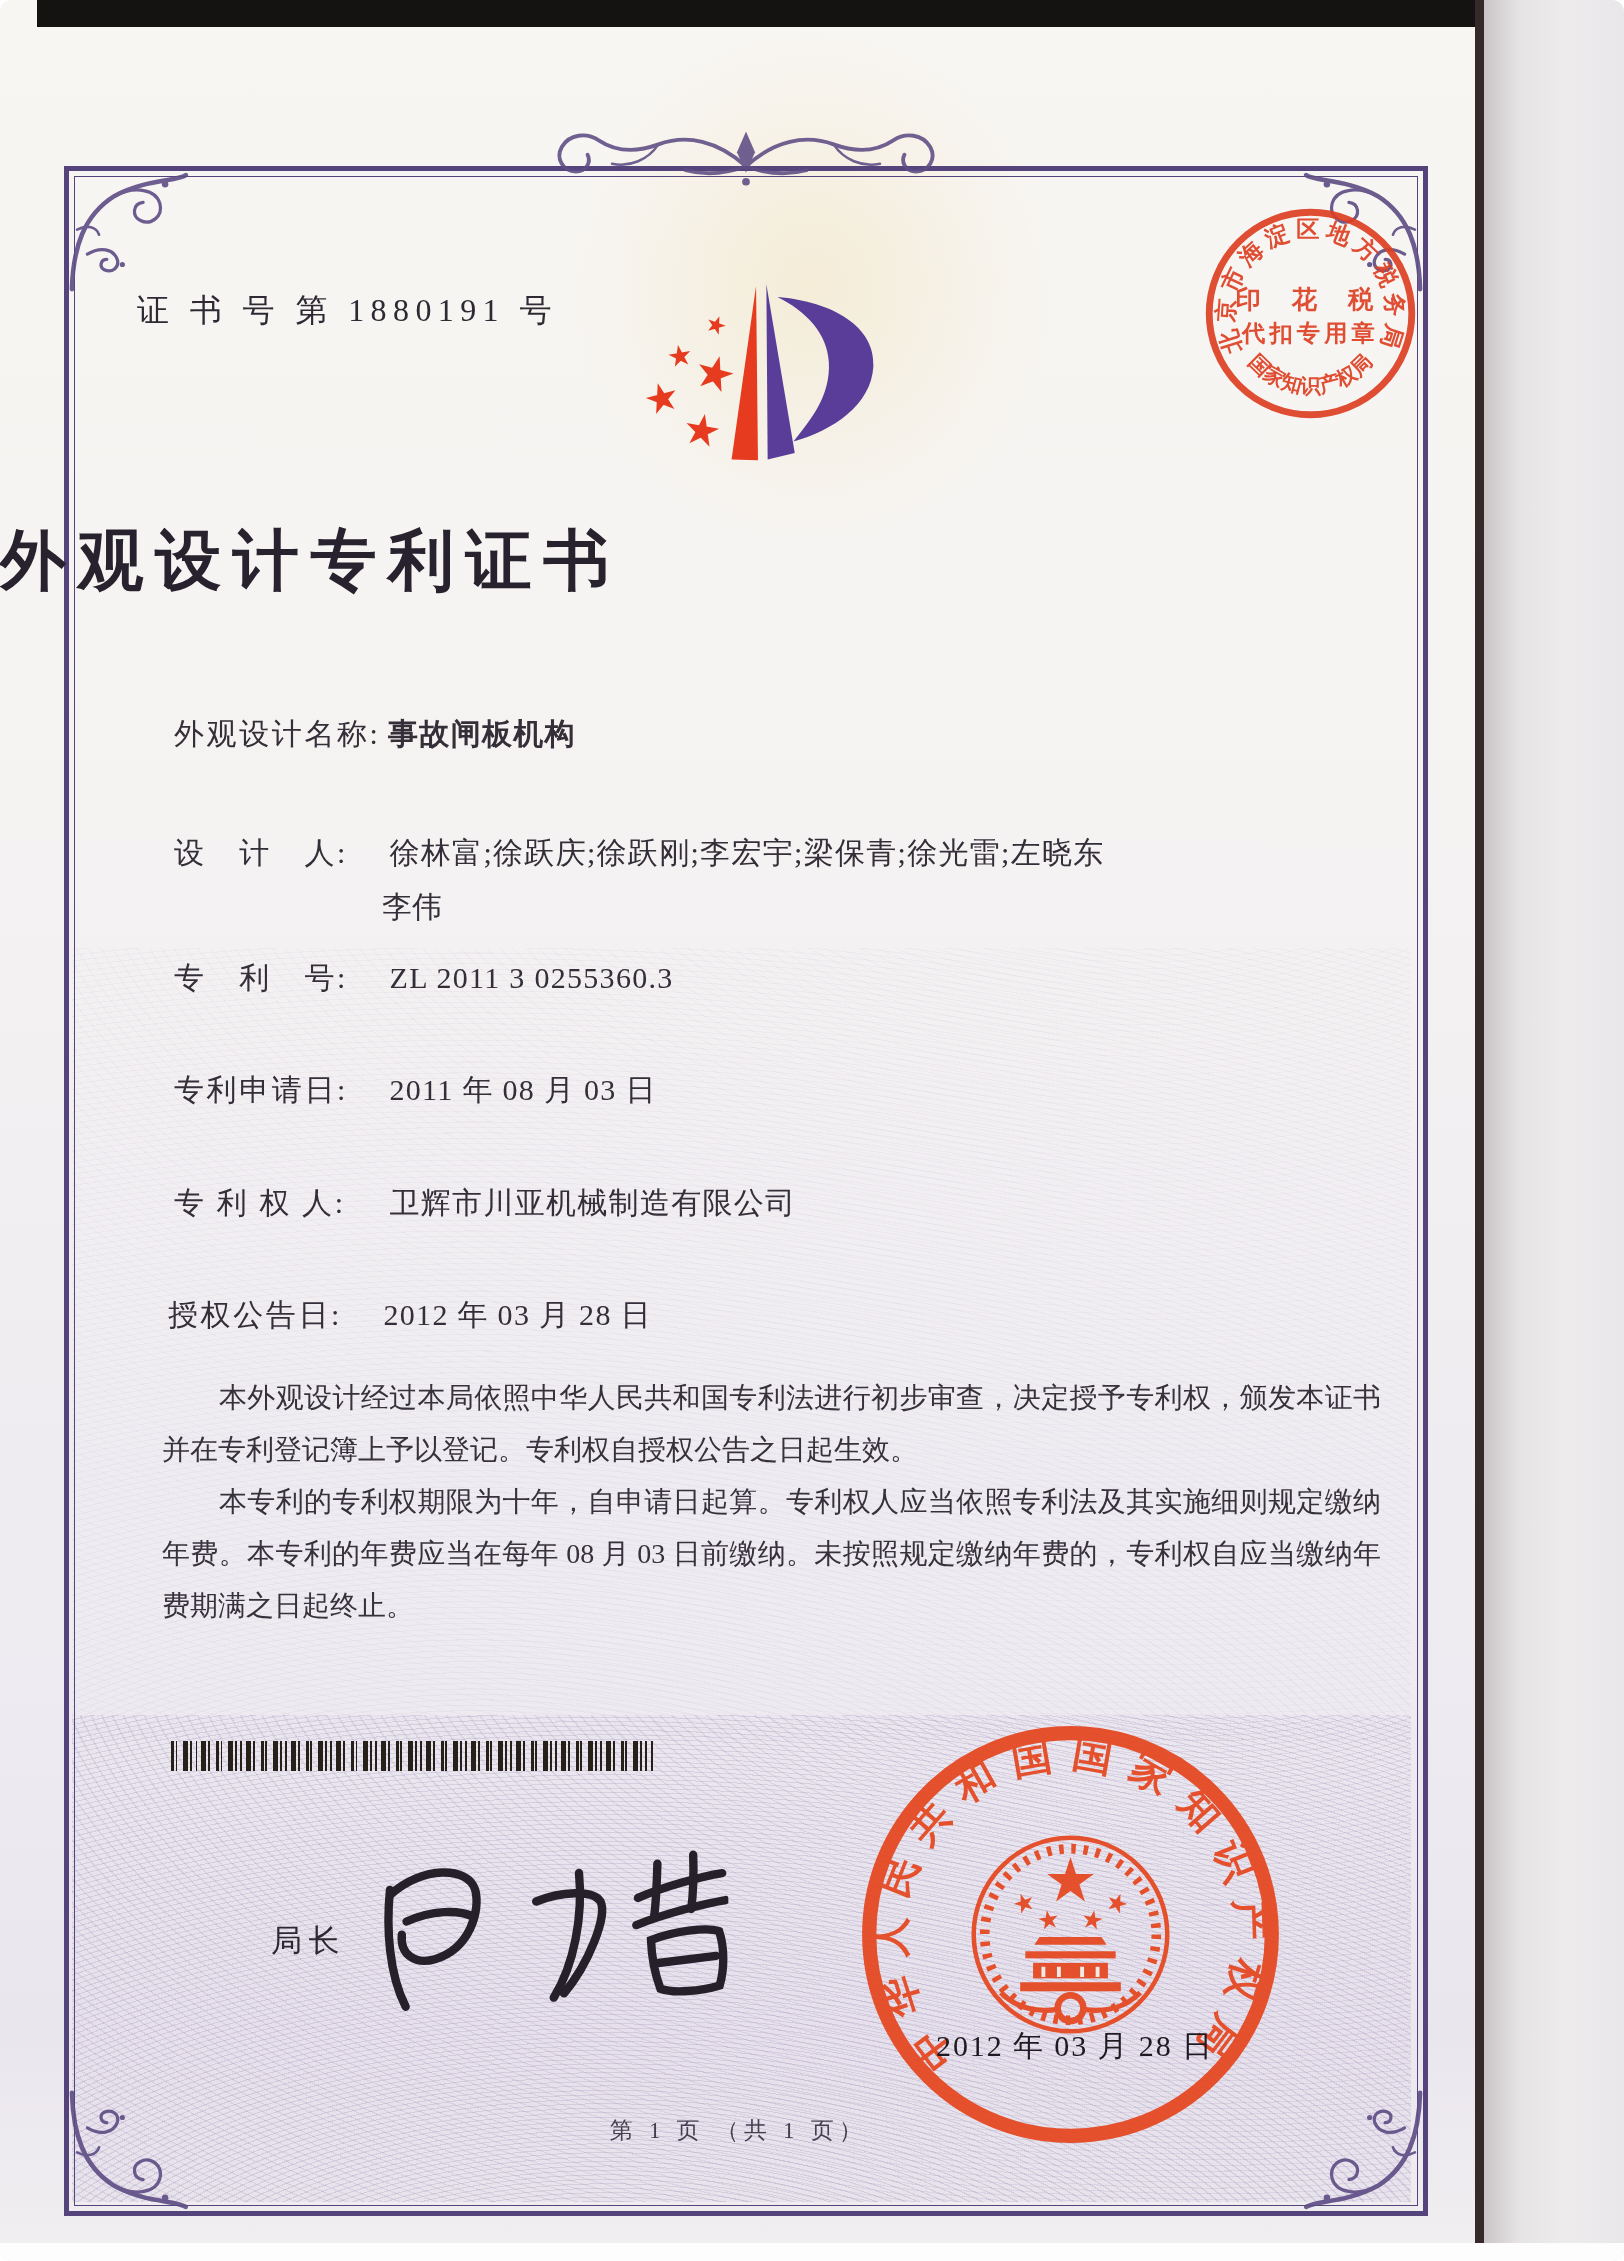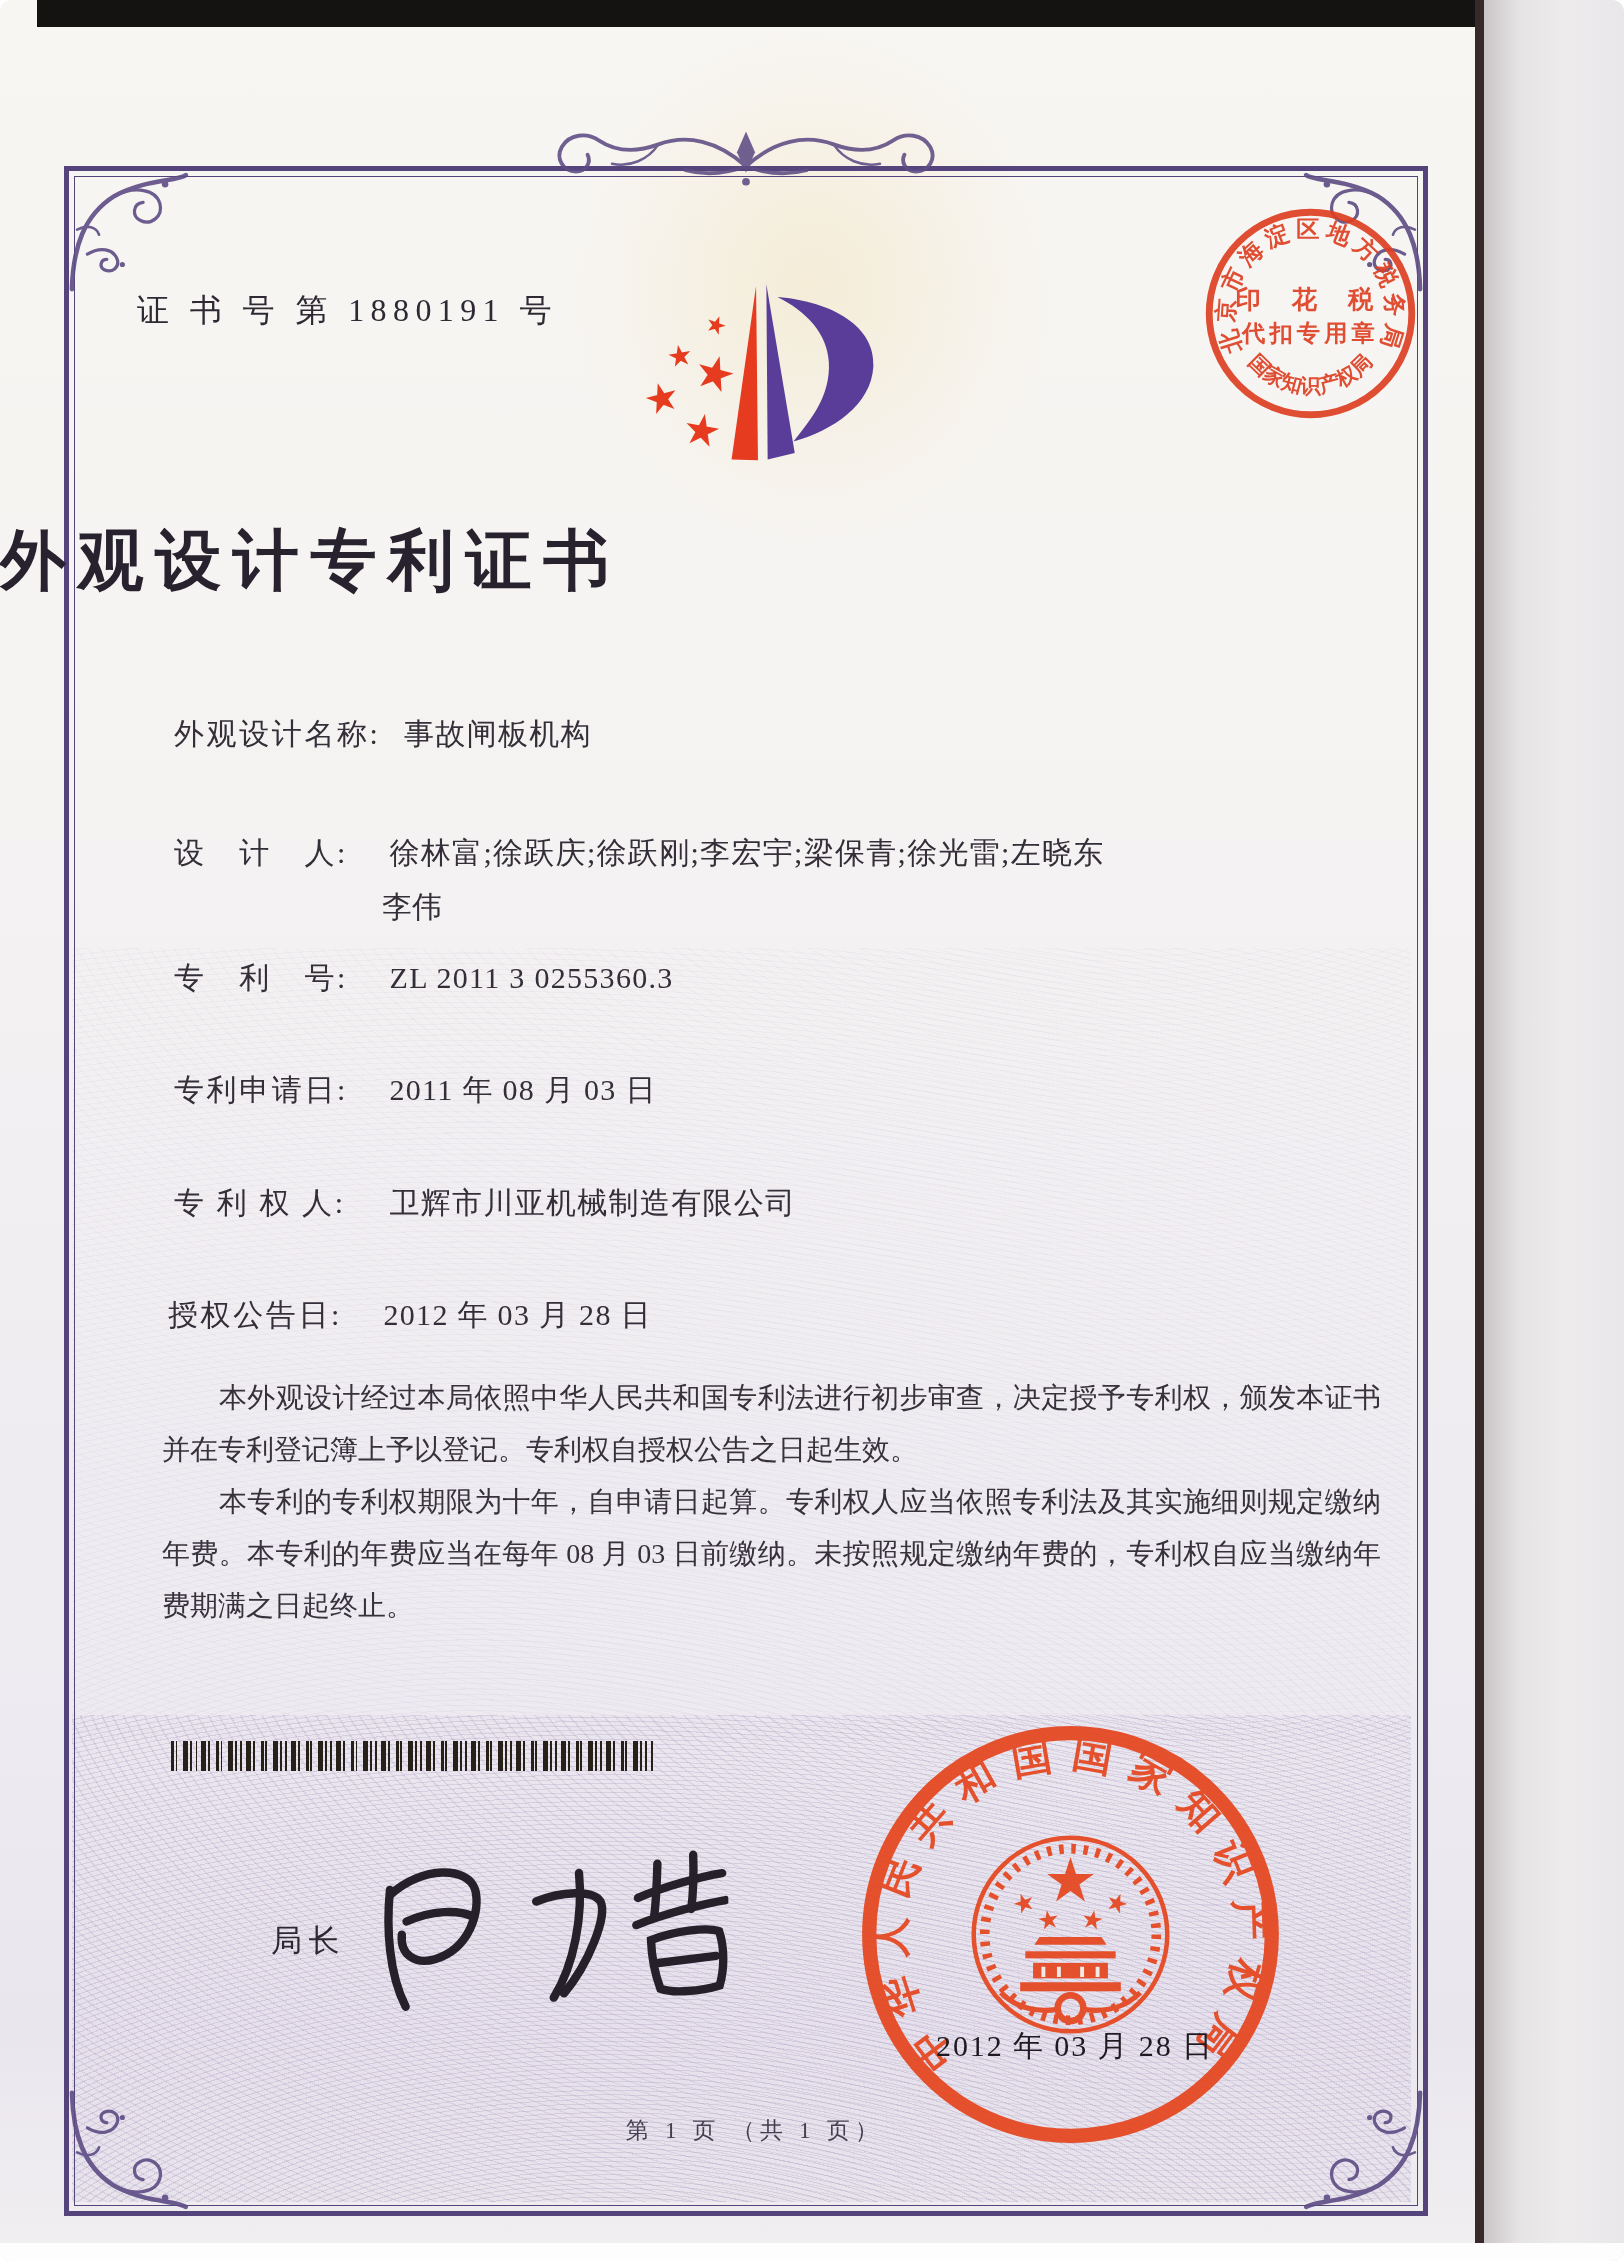--- a/index.html
+++ b/index.html
@@ -35,21 +35,21 @@
   .abs{position:absolute;z-index:4;}
   .cert-no{left:137px;top:289px;font-size:32px;letter-spacing:6.4px;color:#2e2933;}
   .logo{left:640px;top:266px;z-index:4;}
   .tax-stamp{left:1201px;top:204px;z-index:5;opacity:.92;}
   .title{left:0;top:516px;width:1477px;text-align:left;font-size:66px;font-weight:700;
          letter-spacing:11.6px;color:#27222e;}
   .fline{font-size:30px;color:#332e38;white-space:nowrap;}
   .fline .lab{display:inline-block;letter-spacing:2.6px;}
   .lab-w{width:208px;}
   .fline .val{letter-spacing:1.3px;}
-  .val-b{font-weight:400;margin-left:16px;}
+  .val-b{font-weight:700;}
   .f-name{left:174px;top:714px;}
   .f-des1{left:174px;top:833px;}
   .f-des2{left:382px;top:887px;}
   .f-patno{left:174px;top:958px;}
   .f-filing{left:174px;top:1070px;}
   .f-patentee{left:174px;top:1183px;}
   .f-grant{left:168px;top:1295px;}
   .body-text{left:162px;top:1372px;width:1219px;font-size:28px;line-height:52px;
          text-align:justify;color:#36313b;}
   .body-text p{margin:0;text-indent:57px;}
@@ -59,21 +59,21 @@
           #262019 4.5px 6.4px,rgba(0,0,0,0) 6.4px 11.6px,
           #262019 11.6px 17px,rgba(0,0,0,0) 17px 19.3px,
           #262019 19.3px 21px,rgba(0,0,0,0) 21px 24.5px,
           #262019 24.5px 26px,rgba(0,0,0,0) 26px 30px,
           #262019 30px 35px,rgba(0,0,0,0) 35px 37px,
           #262019 37px 39px,rgba(0,0,0,0) 39px 45px);}
   .sig-label{left:271px;top:1920px;font-size:31px;letter-spacing:6.4px;color:#2c2731;z-index:4;}
   .signature{left:368px;top:1839px;z-index:4;transform:rotate(-2deg);}
   .seal{left:855px;top:1719px;z-index:6;opacity:.93;}
   .seal-date{left:936px;top:2026px;font-size:30px;letter-spacing:1.9px;color:#1f1a22;z-index:7;}
-  .footer{left:16px;top:2115px;width:1477px;text-align:center;font-size:23px;letter-spacing:5.2px;color:#453e50;z-index:4;}
+  .footer{left:0;top:2115px;width:1477px;text-align:center;font-size:23px;letter-spacing:5.2px;color:#453e50;z-index:4;}
   .sr-only{position:absolute;width:0.6px;height:0.6px;overflow:hidden;clip:rect(0 0 0 0);white-space:nowrap;}
 </style>
 </head>
 <body>
 
 <svg width="0" height="0" style="position:absolute" aria-hidden="true">
   <defs>
     <path id="star5" d="M0,-1 L0.588,0.809 L-0.951,-0.309 L0.951,-0.309 L-0.588,0.809 Z"></path>
     <g id="cornerFl" fill="none" stroke="currentColor" stroke-linecap="round">
       <path d="M6,184 C8,120 24,70 72,40 C120,14 168,18 182,8" stroke-width="7"></path>

